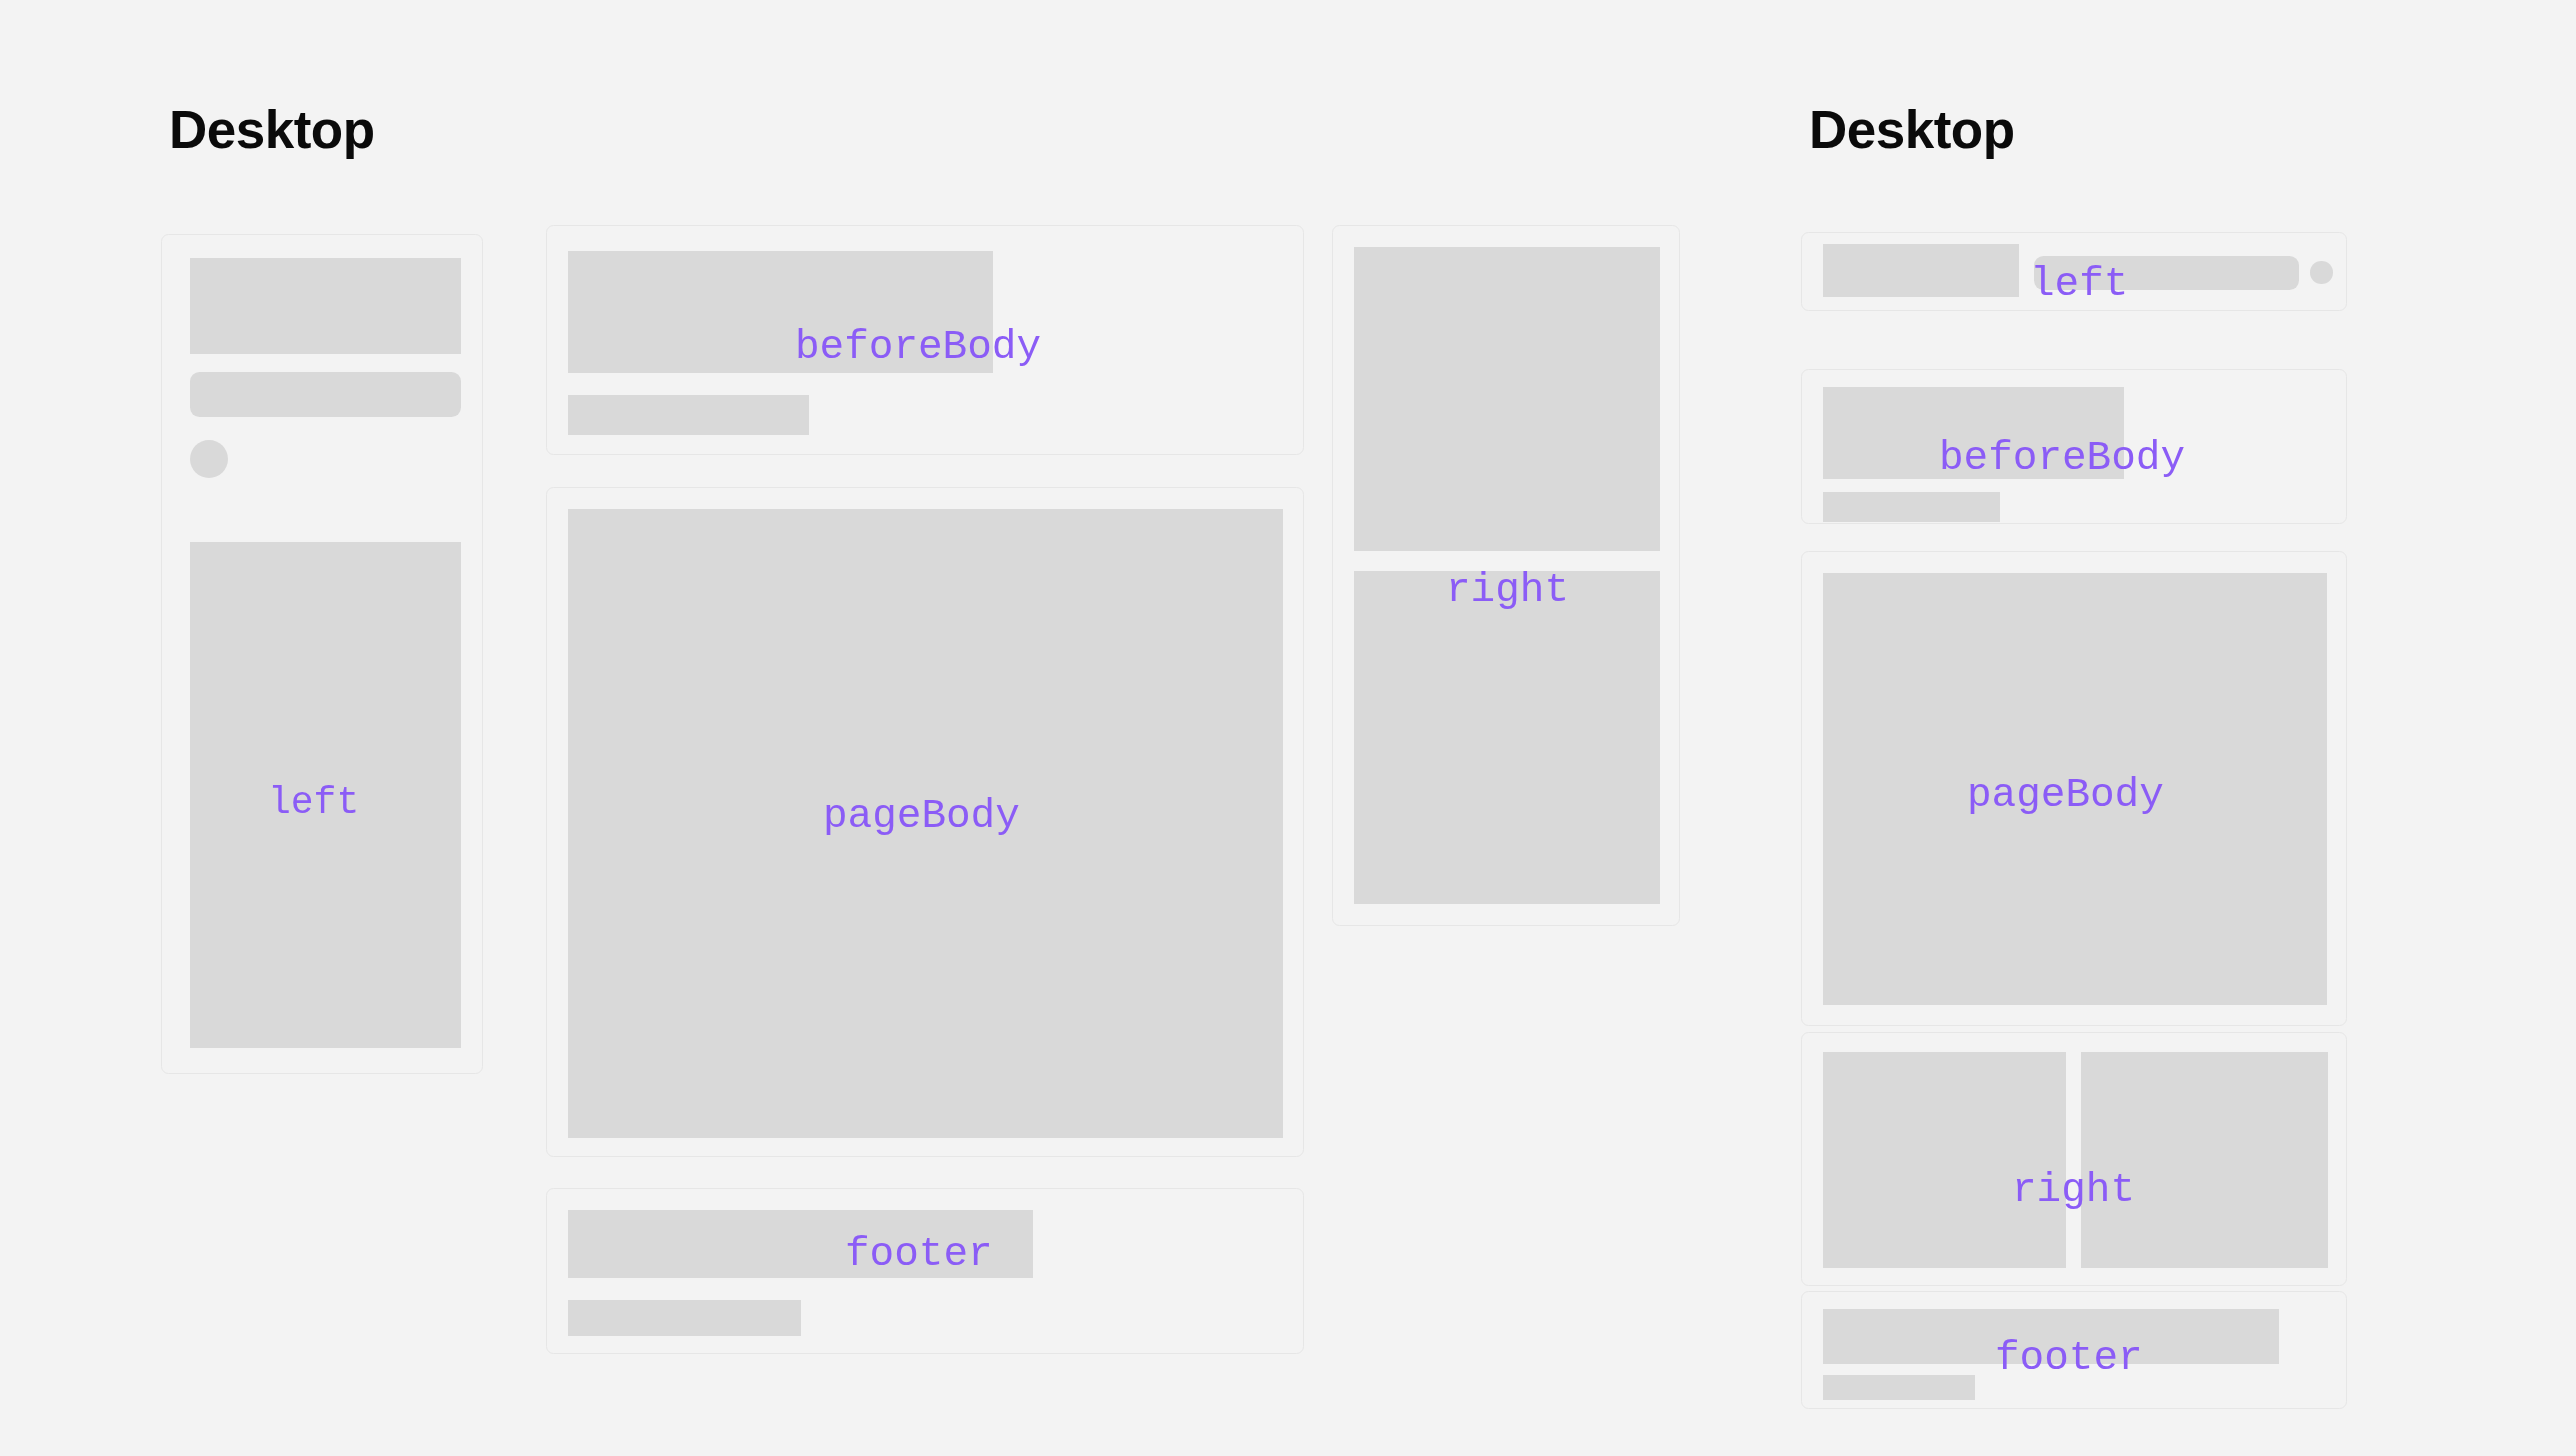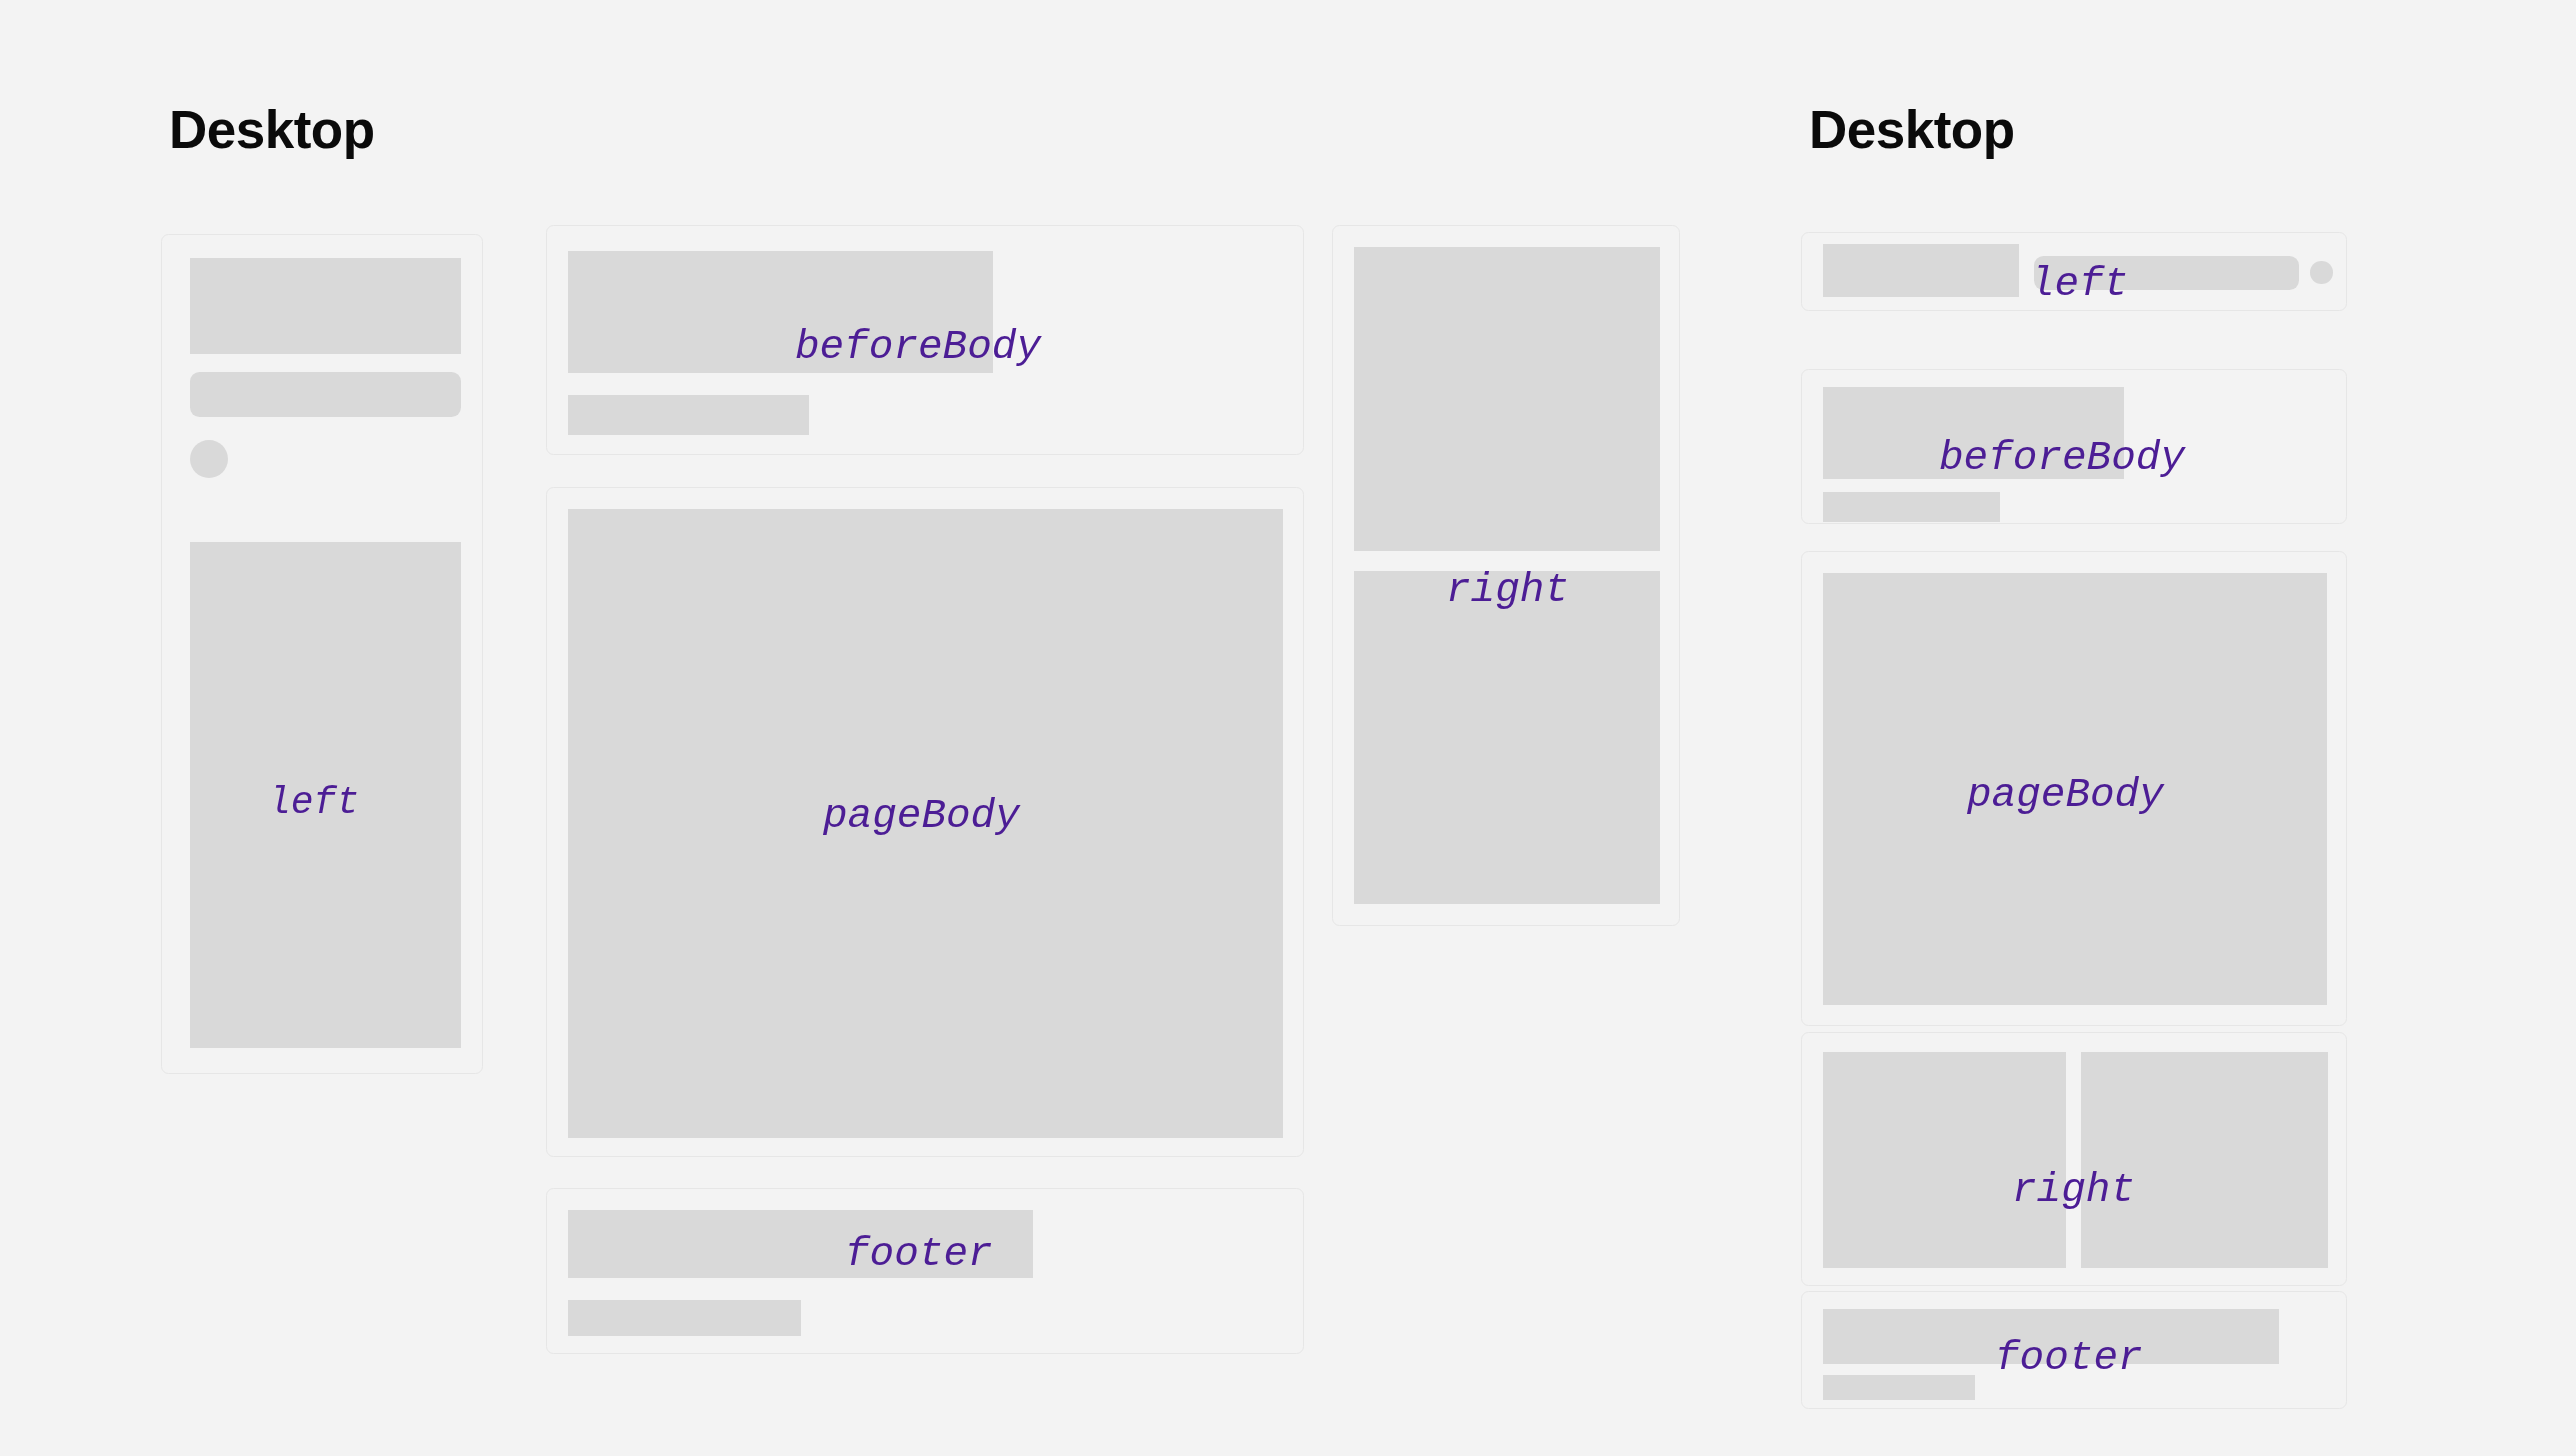--- a/index.html
+++ b/index.html
@@ -48,24 +48,23 @@
   }
   .ph.pill   { border-radius: 9.4px; }
   .ph.circle { border-radius: 50%; }
 
   
   .slot-label {
     position: absolute;
     font-family: "Liberation Mono", "DejaVu Sans Mono", monospace;
     font-size: 38px;
     line-height: 38px;
-    color: #4c1d95;
+    color: #8b5cf6;
     white-space: nowrap;
     pointer-events: none;
-    font-style: italic;
   }
   .slot-label.lg { font-size: 41px; line-height: 41px; }
 </style>
 </head>
 <body>
 
 <div id="stage">
 
   <div id="title-desktop" class="section-title">Desktop</div>
 

